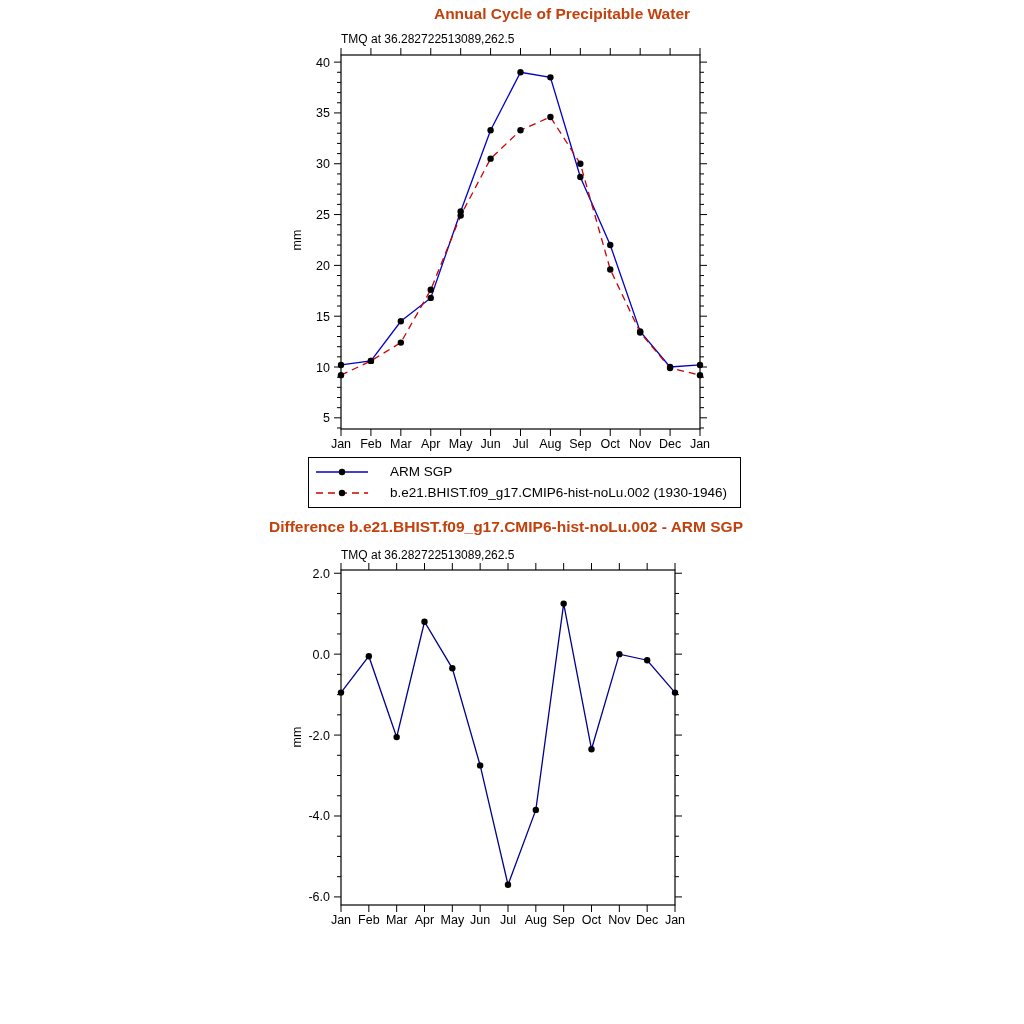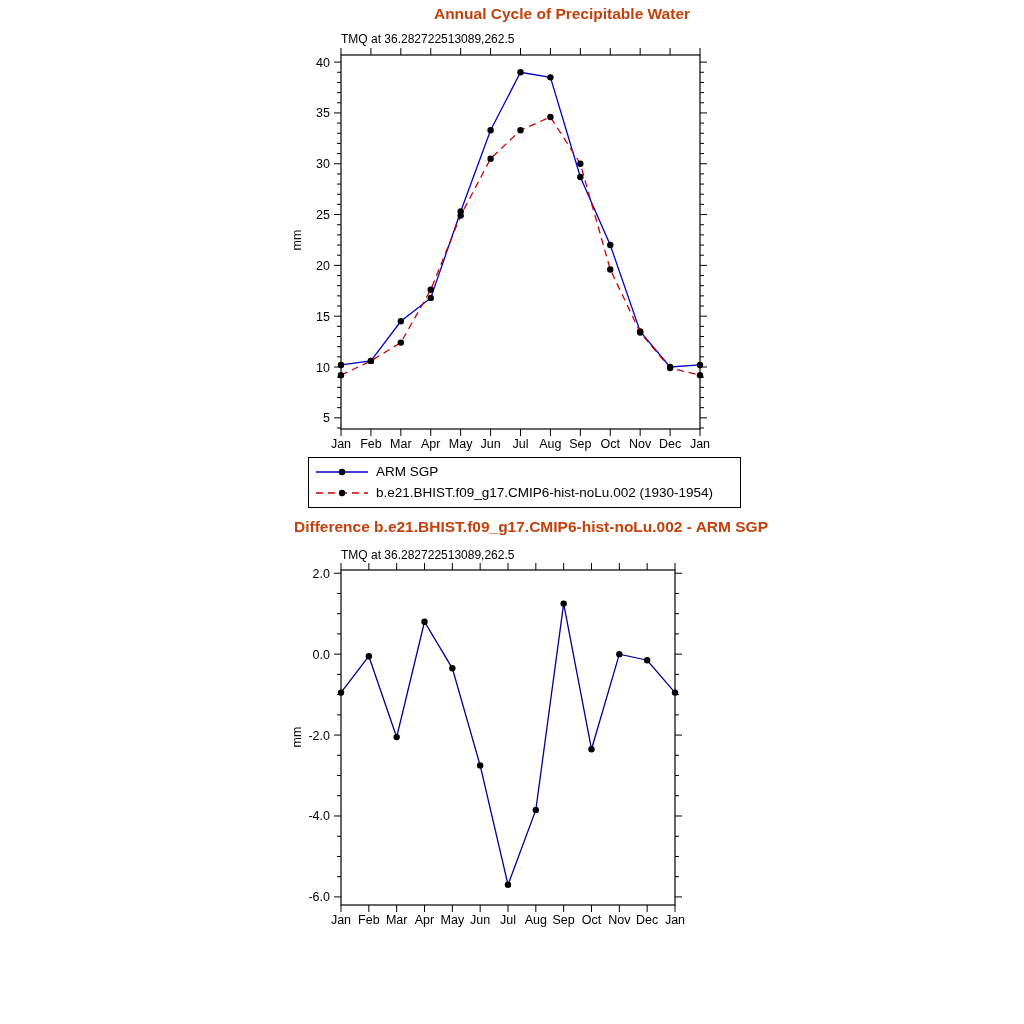--- a/index.html
+++ b/index.html
@@ -16,21 +16,21 @@
   .chart-title {
     position: absolute;
     margin: 0;
     font-size: 15.5px;
     font-weight: bold;
     color: #c2410c;
     white-space: nowrap;
     transform: translateX(-50%);
   }
   #t1 { left: 562px; top: 5px; }
-  #t2 { left: 506px; top: 518px; margin-left: 25px; }
+  #t2 { left: 506px; top: 518px; }
   .chart-subtitle {
     position: absolute;
     font-size: 12px;
     color: #000;
     white-space: nowrap;
   }
   #s1 { left: 341px; top: 32px; }
   #s2 { left: 341px; top: 548px; }
   .y-axis-label {
     position: absolute;
@@ -48,21 +48,21 @@
     width: 433px;
     box-sizing: border-box;
     border: 1px solid #000;
     background: #fff;
     padding: 3px 6px 4px 6px;
   }
   .legend-row {
     display: flex;
     align-items: center;
     height: 21px;
-    gap: 7px;
+    gap: 21px;
   }
   .legend-label {
     font-size: 13.5px;
     color: #000;
     white-space: nowrap;
   }
   .legend-sample { flex: 0 0 auto; display: block; }
 </style>
 </head>
 <body>
@@ -347,17 +347,17 @@
         <line x1="1" y1="6" x2="53" y2="6" stroke-width="1.3" stroke="#0000cc"></line>
         <circle cx="27" cy="6" r="3.2" fill="#000000"></circle>
       </svg>
       <span class="legend-label">ARM SGP</span>
     </div>
     <div class="legend-row">
       <svg class="legend-sample" width="54" height="12">
         <line x1="1" y1="6" x2="53" y2="6" stroke-width="1.3" stroke-dasharray="7 5" stroke="#cc0000"></line>
         <circle cx="27" cy="6" r="3.2" fill="#000000"></circle>
       </svg>
-      <span class="legend-label">b.e21.BHIST.f09_g17.CMIP6-hist-noLu.002 (1930-1954)</span>
+      <span class="legend-label">b.e21.BHIST.f09_g17.CMIP6-hist-noLu.002 (1930-1946)</span>
     </div>
   </div>
 
 </div>
 
 </body></html>

